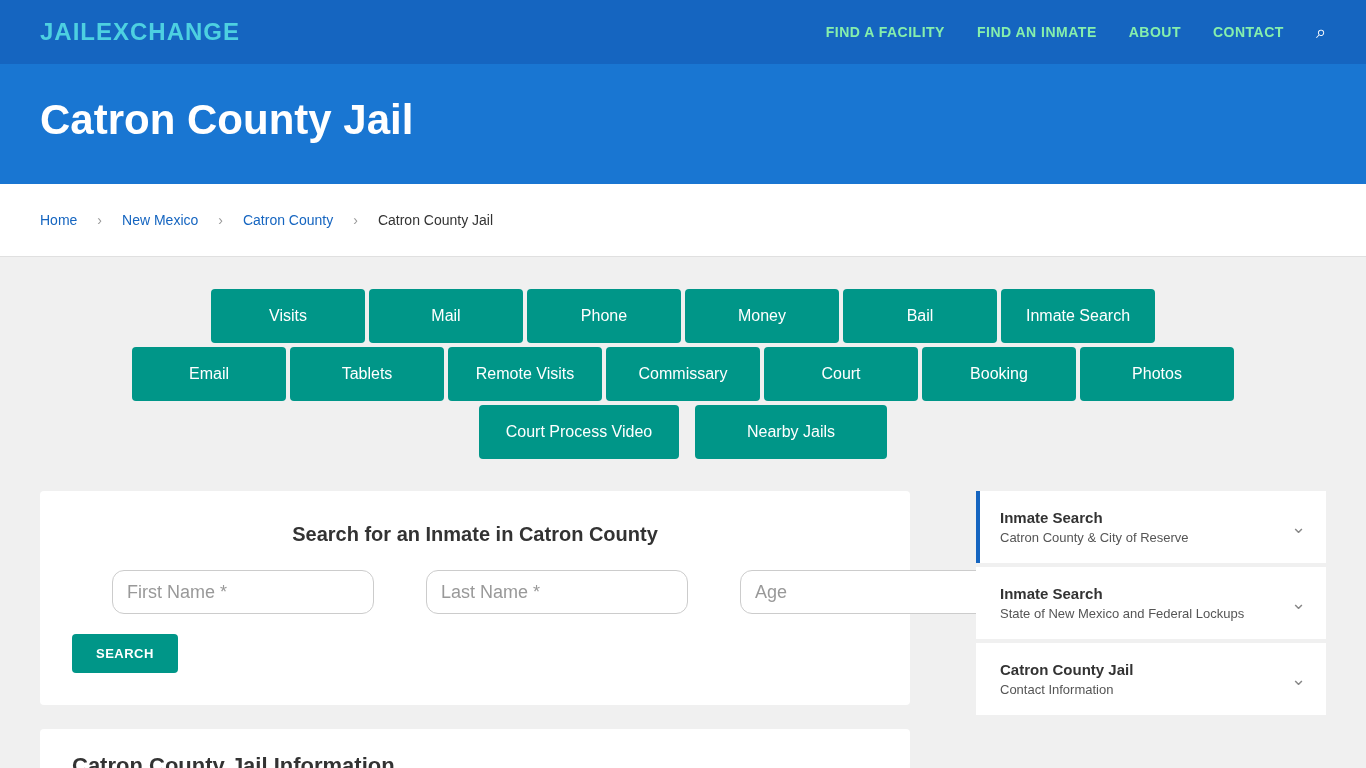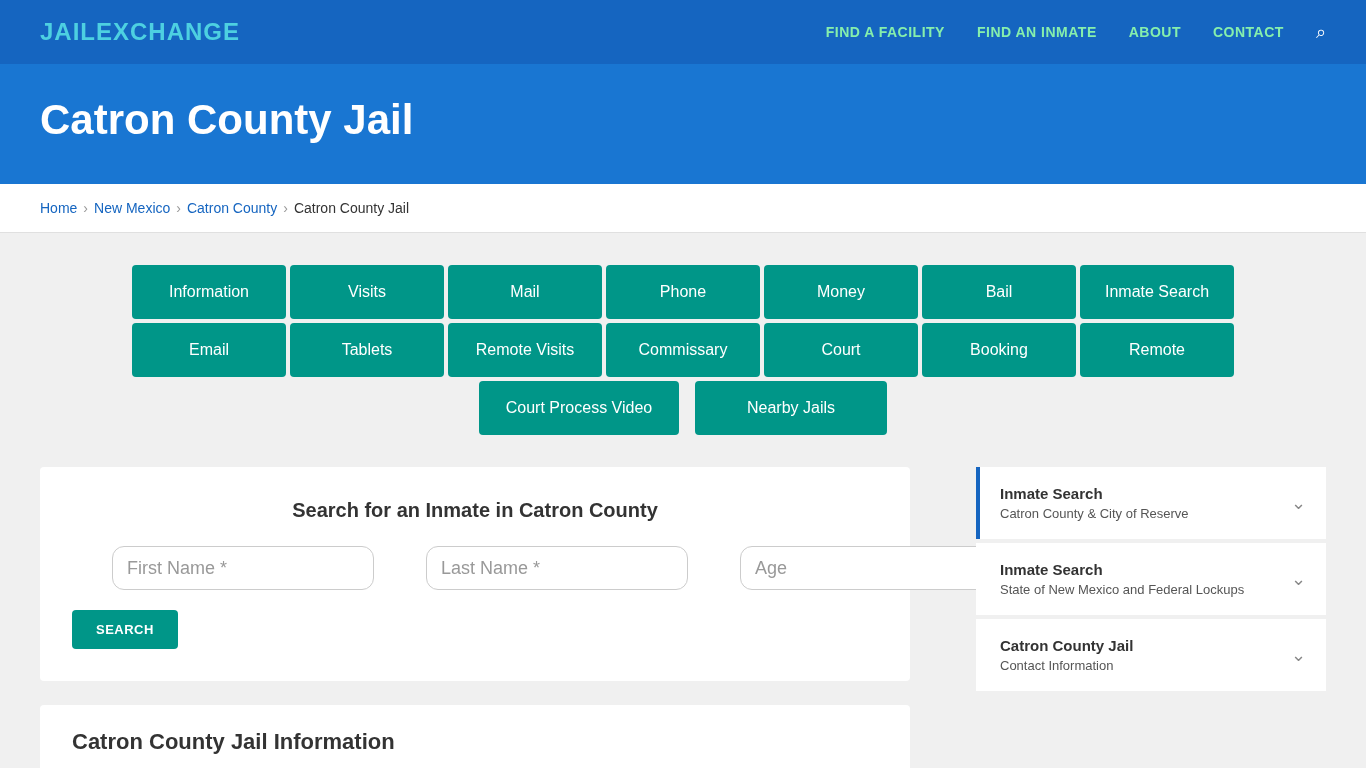--- a/index.html
+++ b/index.html
@@ -47,24 +47,24 @@
     }
     .hero h1 {
       color: white;
       font-size: 42px;
       font-weight: 900;
     }
 
     
     .breadcrumb {
       background: white;
-      padding: 16px 40px;
+      padding: 28px 40px;
       display: flex;
       align-items: center;
-      gap: 6px;
+      gap: 20px;
       font-size: 14px;
       border-bottom: 1px solid #e0e0e0;
     }
     .breadcrumb-item { color: #1565c0; cursor: pointer; }
     .breadcrumb-sep { color: #999; }
     .breadcrumb-current { color: #333; }
 
     
     .main {
       background: #f0f0f0;
@@ -223,36 +223,35 @@
   <span class="breadcrumb-sep">›</span>
   <span class="breadcrumb-item">Catron County</span>
   <span class="breadcrumb-sep">›</span>
   <span class="breadcrumb-current">Catron County Jail</span>
 </div>
 
 <div class="main">
 
   <div class="btn-grid">
     <div class="btn-row">
-      <button class="grid-btn">Information</button>
       <button class="grid-btn">Visits</button>
       <button class="grid-btn">Mail</button>
       <button class="grid-btn">Phone</button>
       <button class="grid-btn">Money</button>
       <button class="grid-btn">Bail</button>
       <button class="grid-btn">Inmate Search</button>
     </div>
     <div class="btn-row">
       <button class="grid-btn">Email</button>
       <button class="grid-btn">Tablets</button>
       <button class="grid-btn">Remote Visits</button>
       <button class="grid-btn">Commissary</button>
       <button class="grid-btn">Court</button>
       <button class="grid-btn">Booking</button>
-      <button class="grid-btn">Remote</button>
+      <button class="grid-btn">Photos</button>
     </div>
     <div class="btn-row center-row">
       <button class="grid-btn" style="width:200px">Court Process Video</button>
       <button class="grid-btn" style="width:192px">Nearby Jails</button>
     </div>
   </div>
 
   <div class="content-area">
 
     <div style="flex:1; display:flex; flex-direction:column; gap:24px;">

